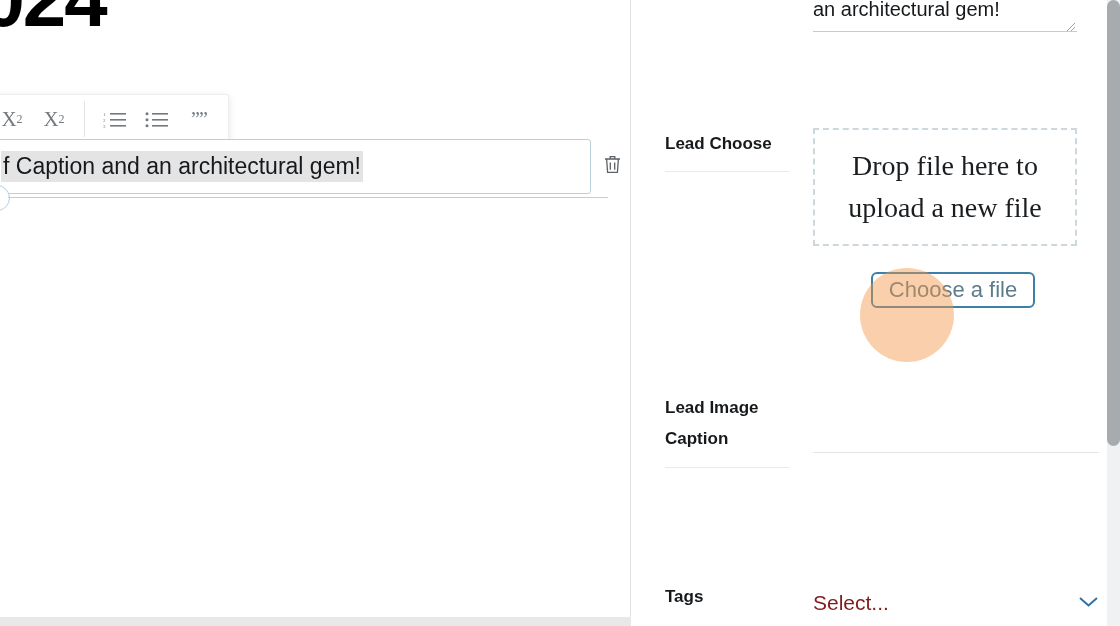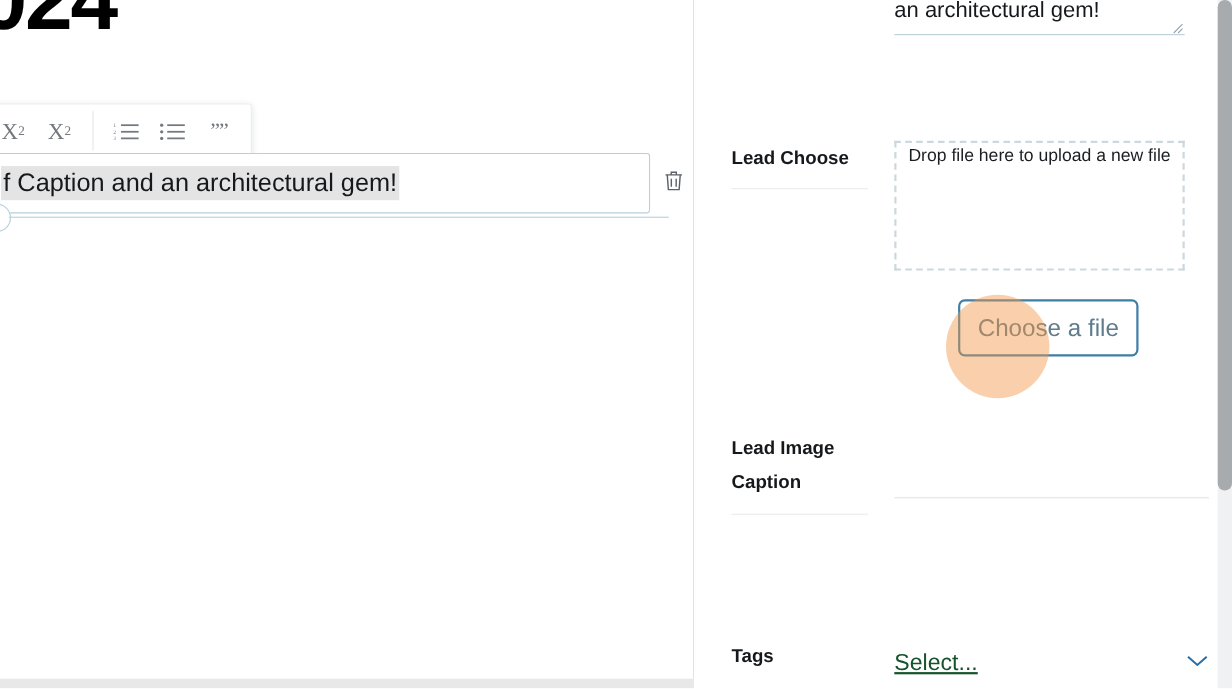--- a/index.html
+++ b/index.html
@@ -224,37 +224,38 @@
   }
 
   
   .lead-image-row { top: 128px; }
   .dropzone {
     width: 264px;
     height: 118px;
     border: 2px dashed #cdd7de;
     box-sizing: border-box;
     display: flex;
-    align-items: flex-start;
+    align-items: center;
     justify-content: center;
     text-align: center;
-    font-size: 16px;
+    font-size: 28px;
     color: #1b1e21;
     line-height: 1.5;
     background: #ffffff;
+    font-family: Liberation Serif, serif;
   }
   .choose-file-wrap {
     width: 264px;
     display: flex;
     justify-content: center;
     margin-top: 26px;
   }
   .choose-file-btn {
     min-width: 158px;
-    height: 52px;
+    height: 36px;
     border: 2px solid #3d7fa6;
     border-radius: 6px;
     background: #ffffff;
     color: #5e7c8c;
     font-size: 22px;
     font-family: "Liberation Sans", sans-serif;
     display: flex;
     align-items: center;
     justify-content: center;
     cursor: pointer;
@@ -278,22 +279,21 @@
   .tags-select {
     width: 286px;
     height: 44px;
     display: flex;
     align-items: center;
     cursor: pointer;
   }
   .tags-placeholder {
     flex: 1 1 auto;
     font-size: 21px;
-    color: #14532d;
-    text-decoration: underline;
+    color: #7f1d1d;
   }
 
   
   .scrollbar-track {
     position: absolute;
     right: 0;
     top: 0;
     width: 13px;
     height: 626px;
     background: #f0f1f2;

